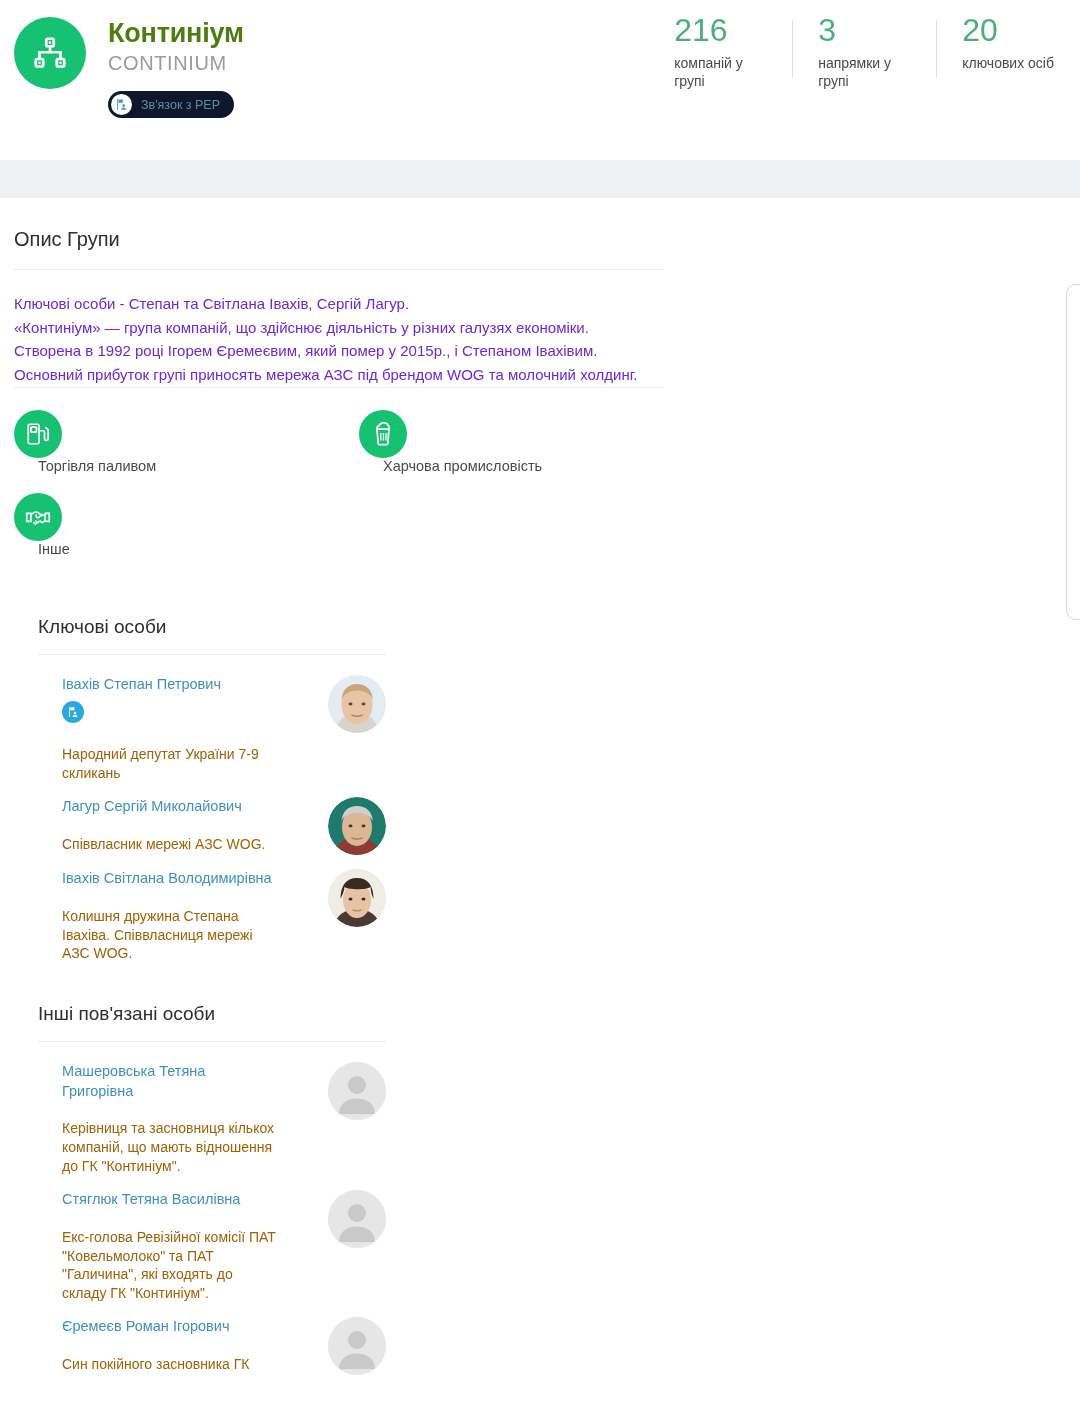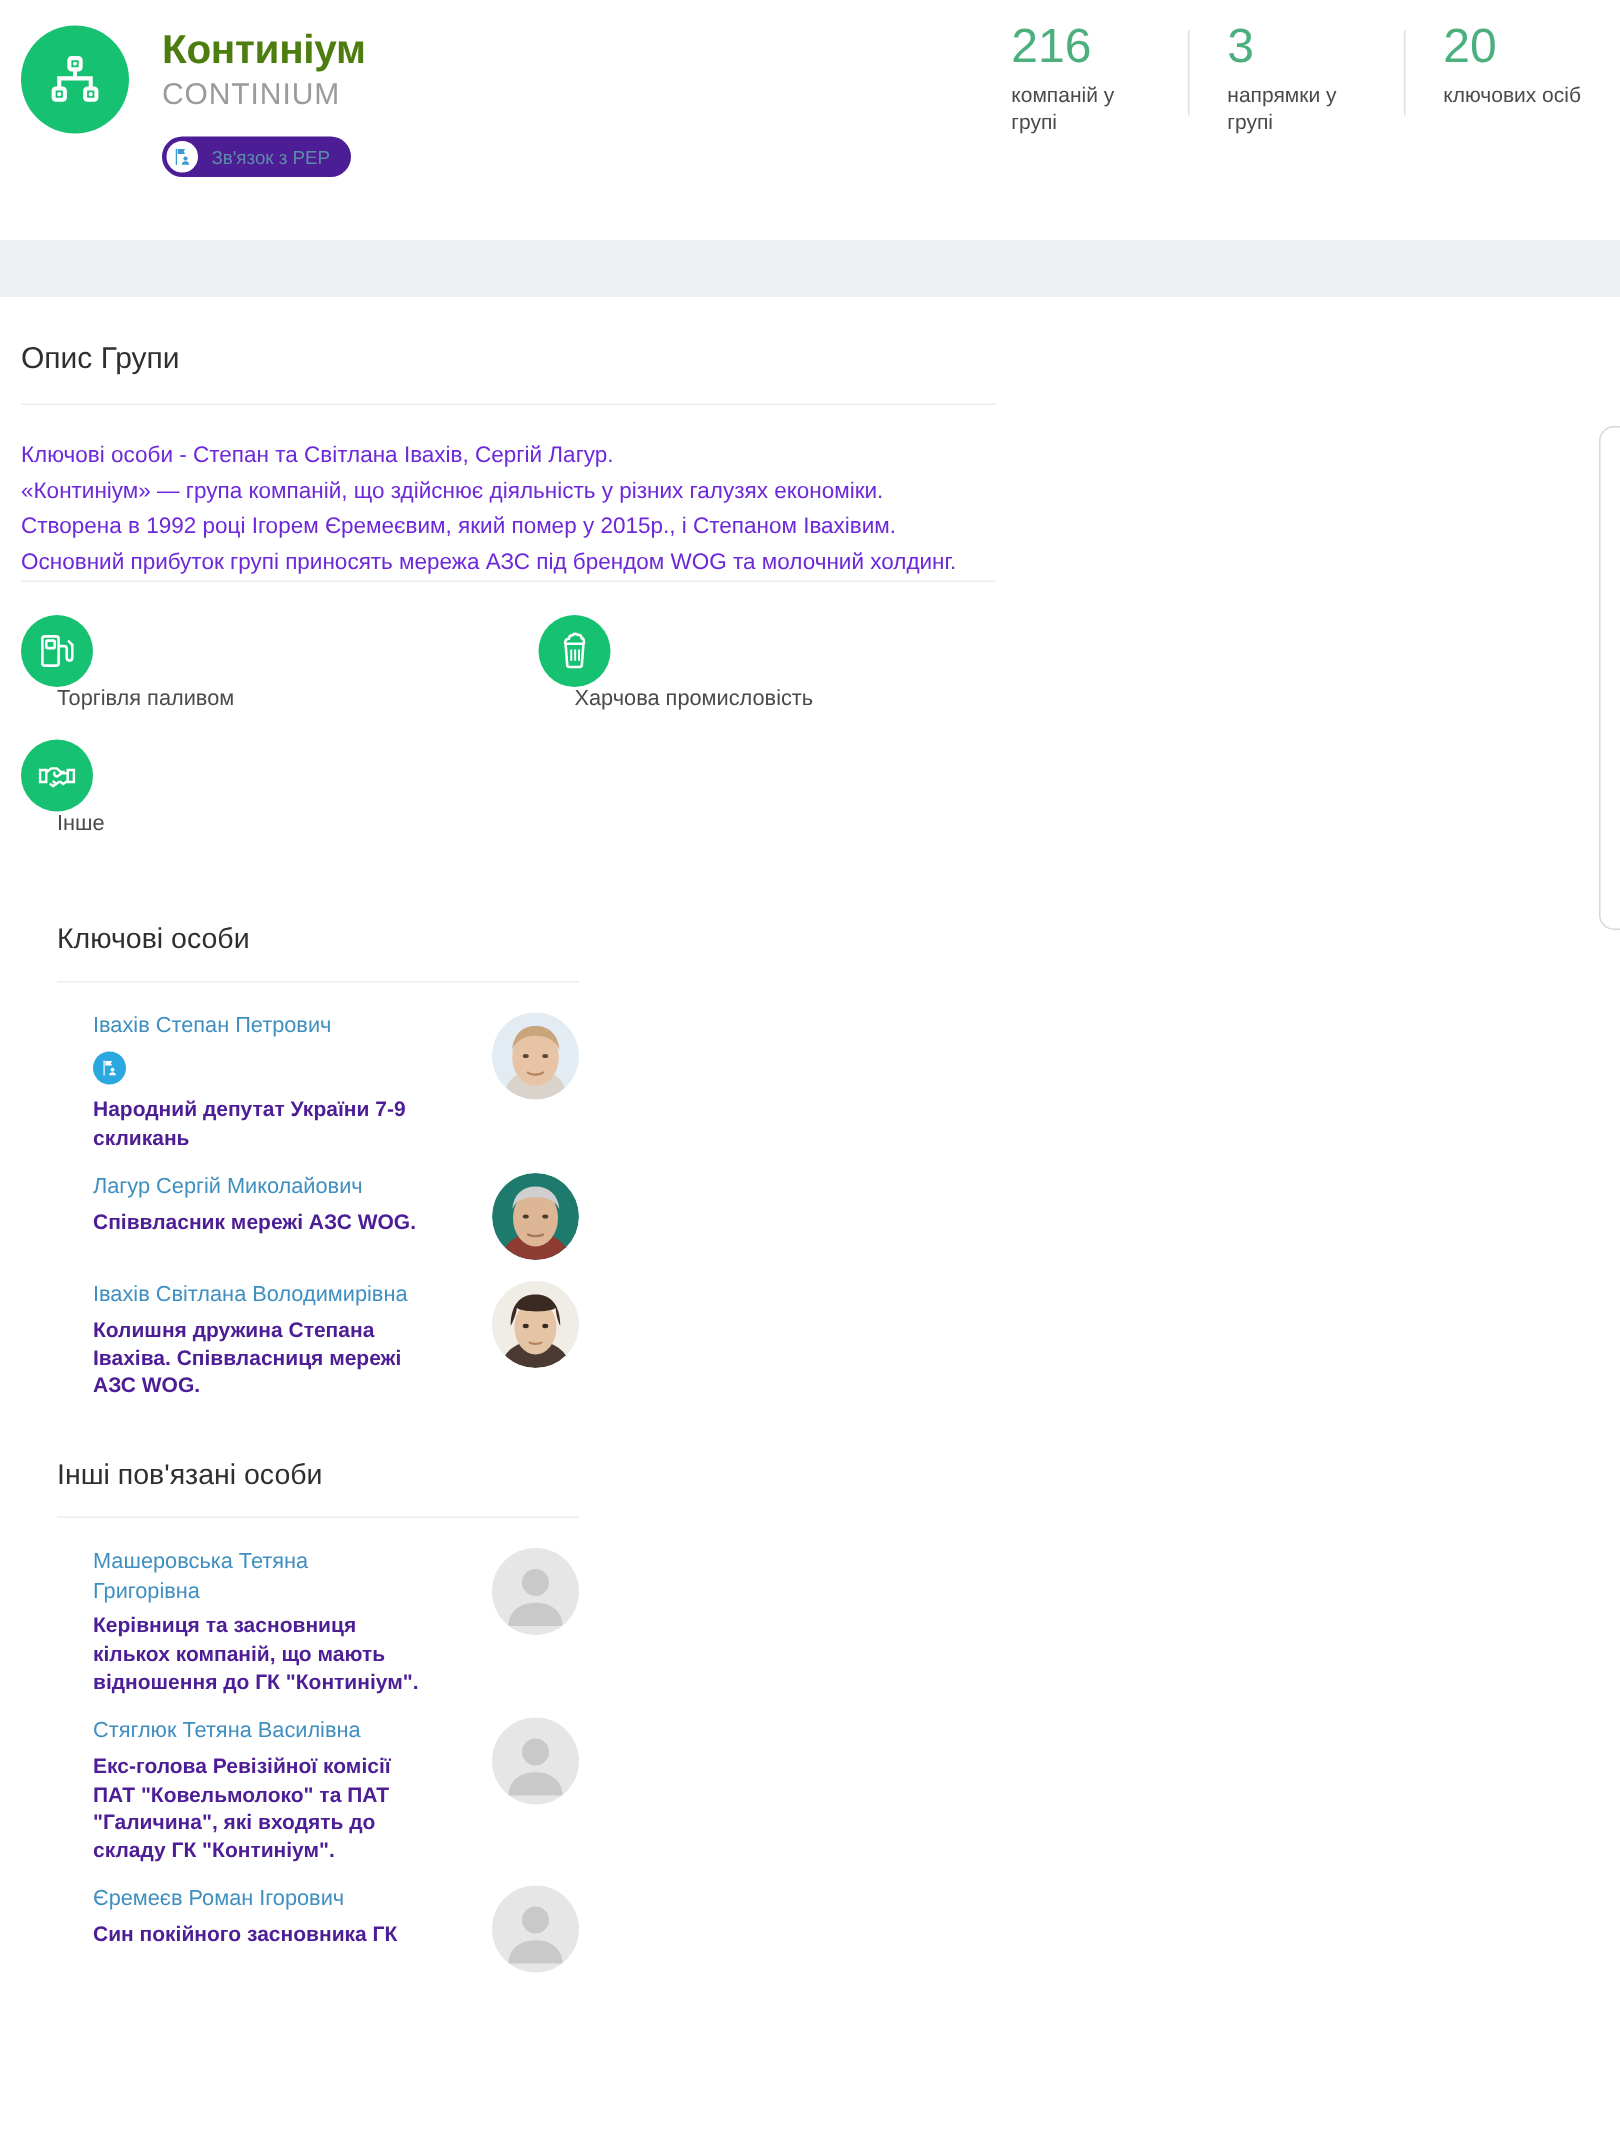--- a/index.html
+++ b/index.html
@@ -59,21 +59,21 @@
   .brand-sub {
     font-size: 20px;
     color: #9b9b9b;
     letter-spacing: 0.6px;
     margin-top: 3px;
   }
   .pep-badge {
     margin-top: 16px;
     display: inline-flex;
     align-items: center;
-    background: #4c1d95;
+    background: #0f172a;
     border-radius: 14px;
     height: 27px;
     padding: 0 14px 0 3px;
   }
   .pep-badge-icon {
     width: 21px;
     height: 21px;
     border-radius: 50%;
     background: #ffffff;
     display: flex;
@@ -235,24 +235,23 @@
     justify-content: center;
     width: 22px;
     height: 22px;
     border-radius: 50%;
     background: #2ba8e0;
     margin-top: 7px;
     margin-bottom: 4px;
   }
   .person-desc {
     font-size: 14px;
-    color: #4c1d95;
+    color: #a16207;
     line-height: 1.35;
-    margin-top: 3px;
-    font-weight: bold;
+    margin-top: 18px;
   }
   .person-avatar {
     width: 58px;
     height: 58px;
     border-radius: 50%;
     overflow: hidden;
     flex: 0 0 auto;
     background: #e9eef3;
     position: relative;
   }

